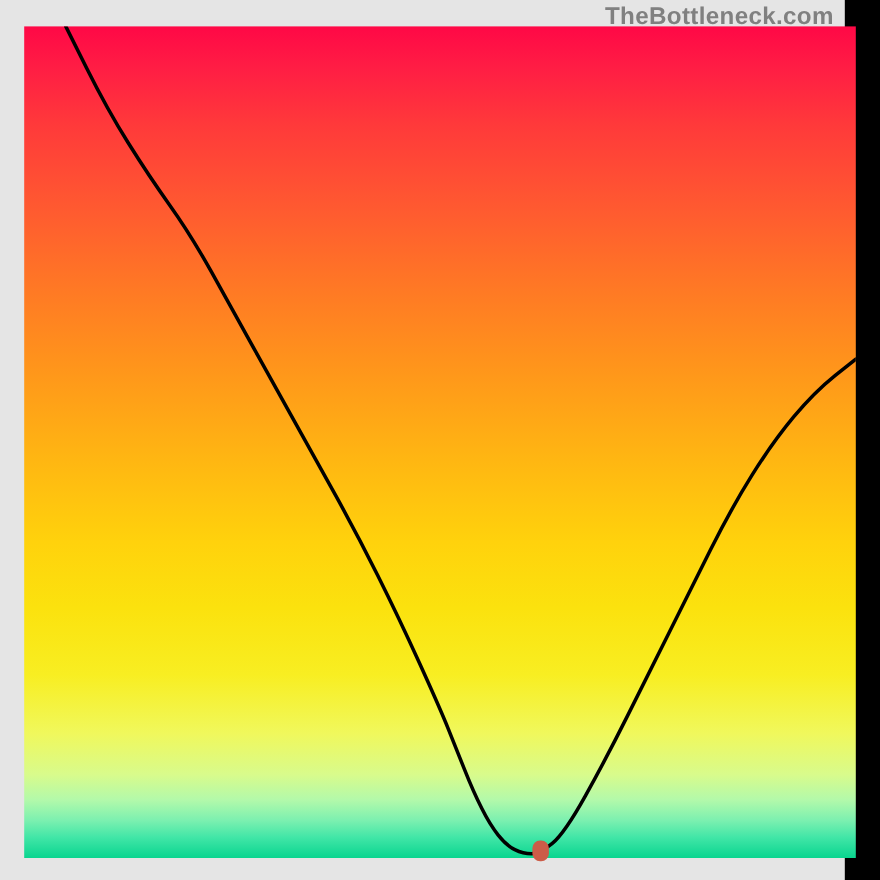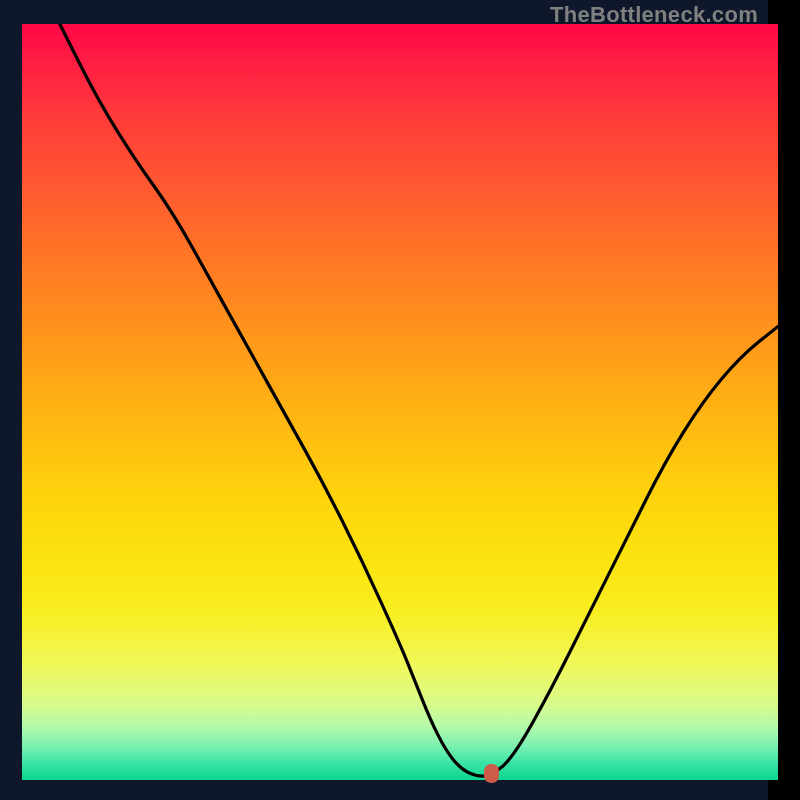--- a/index.html
+++ b/index.html
@@ -7,21 +7,21 @@
     padding: 0;
     width: 800px;
     height: 800px;
     background: #000;
     overflow: hidden;
   }
   .frame {
     position: relative;
     width: 768px;
     height: 800px;
-    background: #0f172a;
+    background: #e5e5e5;
   }
   .watermark {
     position: absolute;
     top: 2px;
     right: 10px;
     color: #808080;
     font-family: Arial, Helvetica, sans-serif;
     font-size: 22px;
     font-weight: 600;
     letter-spacing: 0.3px;

